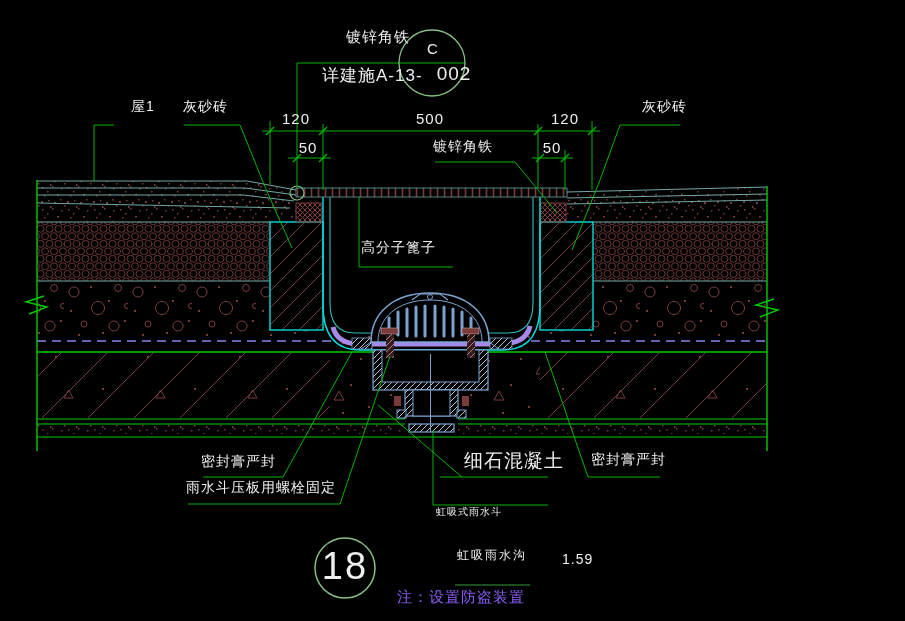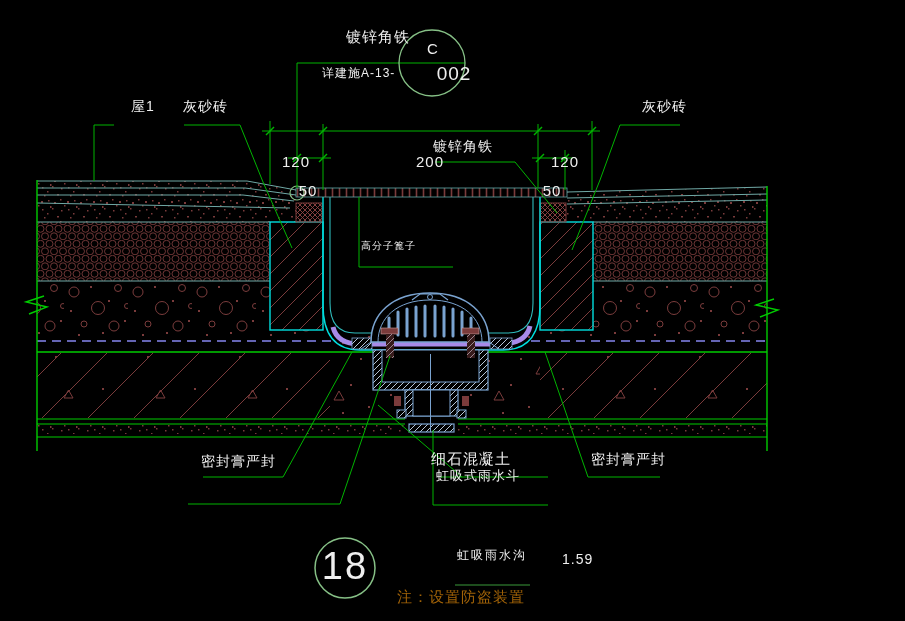--- a/index.html
+++ b/index.html
@@ -1,21 +1,21 @@
 <!DOCTYPE html>
 <html><head>
 <meta charset="utf-8">
 <style>
   html,body{margin:0;padding:0;background:#000;}
   #stage{position:relative;width:905px;height:621px;background:#000;overflow:hidden;
          font-family:"Liberation Sans","DejaVu Sans",sans-serif;}
   #stage svg{position:absolute;left:0;top:0;}
   .lbl{position:absolute;color:#efefef;font-size:14px;line-height:1.1;letter-spacing:1px;white-space:nowrap;}
-  .dim{position:absolute;color:#efefef;font-size:15px;letter-spacing:1px;white-space:nowrap;margin-top:43px;}
-  .grn{color:#a16207;}
+  .dim{position:absolute;color:#efefef;font-size:15px;letter-spacing:1px;white-space:nowrap;}
+  .grn{color:#8b5cf6;}
   .ctr{transform:translateX(-50%);}
 </style>
 </head>
 <body>
 
 <div id="stage">
 
 <svg width="905" height="621" viewBox="0 0 905 621">
   <defs>
     <pattern id="speck" width="26" height="22" patternUnits="userSpaceOnUse">
@@ -285,40 +285,41 @@
 
   <g stroke="#00cc00" stroke-width="1.4" fill="none">
     <line x1="37" y1="180" x2="37" y2="451"></line>
     <line x1="767" y1="186" x2="767" y2="451"></line>
     <path d="M44,296 L26,302 L47,307 L29,314"></path>
     <path d="M774,299 L756,305 L778,310 L760,317"></path>
   </g>
 </svg>
 
 <div class="lbl" style="left:346px;top:29px;font-size:15px">镀锌角铁</div>
-<div class="lbl" style="left:322px;top:67px;font-size:12px">详建施A-13-</div>
+<div class="lbl" style="left:322px;top:67px;font-size:17px">详建施A-13-</div>
 <div class="lbl ctr" style="left:433px;top:41px;font-size:15px">C</div>
 <div class="lbl ctr" style="left:454px;top:64px;font-size:19px">002</div>
 
 <div class="lbl" style="left:131px;top:99px">屋1</div>
 <div class="lbl" style="left:183px;top:99px">灰砂砖</div>
 <div class="lbl" style="left:642px;top:99px">灰砂砖</div>
 
 <div class="dim ctr" style="left:296px;top:110px">120</div>
-<div class="dim ctr" style="left:430px;top:110px">200</div>
+<div class="dim ctr" style="left:430px;top:110px">500</div>
 <div class="dim ctr" style="left:565px;top:110px">120</div>
 <div class="dim ctr" style="left:308px;top:139px">50</div>
 <div class="dim ctr" style="left:552px;top:139px">50</div>
 
 <div class="lbl" style="left:433px;top:139px">镀锌角铁</div>
-<div class="lbl" style="left:361px;top:240px;font-size:10px">高分子篦子</div>
+<div class="lbl" style="left:361px;top:240px;font-size:14px">高分子篦子</div>
 
 <div class="lbl" style="left:201px;top:454px">密封膏严封</div>
-<div class="lbl" style="left:431px;top:451px;font-size:15px">细石混凝土</div>
-<div class="lbl" style="left:436px;top:469px;font-size:13px">虹吸式雨水斗</div>
+<div class="lbl" style="left:186px;top:480px">雨水斗压板用螺栓固定</div>
+<div class="lbl" style="left:464px;top:451px;font-size:19px">细石混凝土</div>
+<div class="lbl" style="left:436px;top:506px;font-size:10px">虹吸式雨水斗</div>
 <div class="lbl" style="left:591px;top:452px">密封膏严封</div>
 
 <div class="lbl ctr" style="left:345px;top:546px;font-size:38px;letter-spacing:2px">18</div>
 <div class="lbl" style="left:457px;top:549px;font-size:12px;letter-spacing:2px">虹吸雨水沟</div>
 <div class="lbl" style="left:562px;top:552px;font-size:14px">1.59</div>
 <div class="lbl grn" style="left:397px;top:589px;font-size:15px">注：设置防盗装置</div>
 
 </div>
 
 </body></html>

